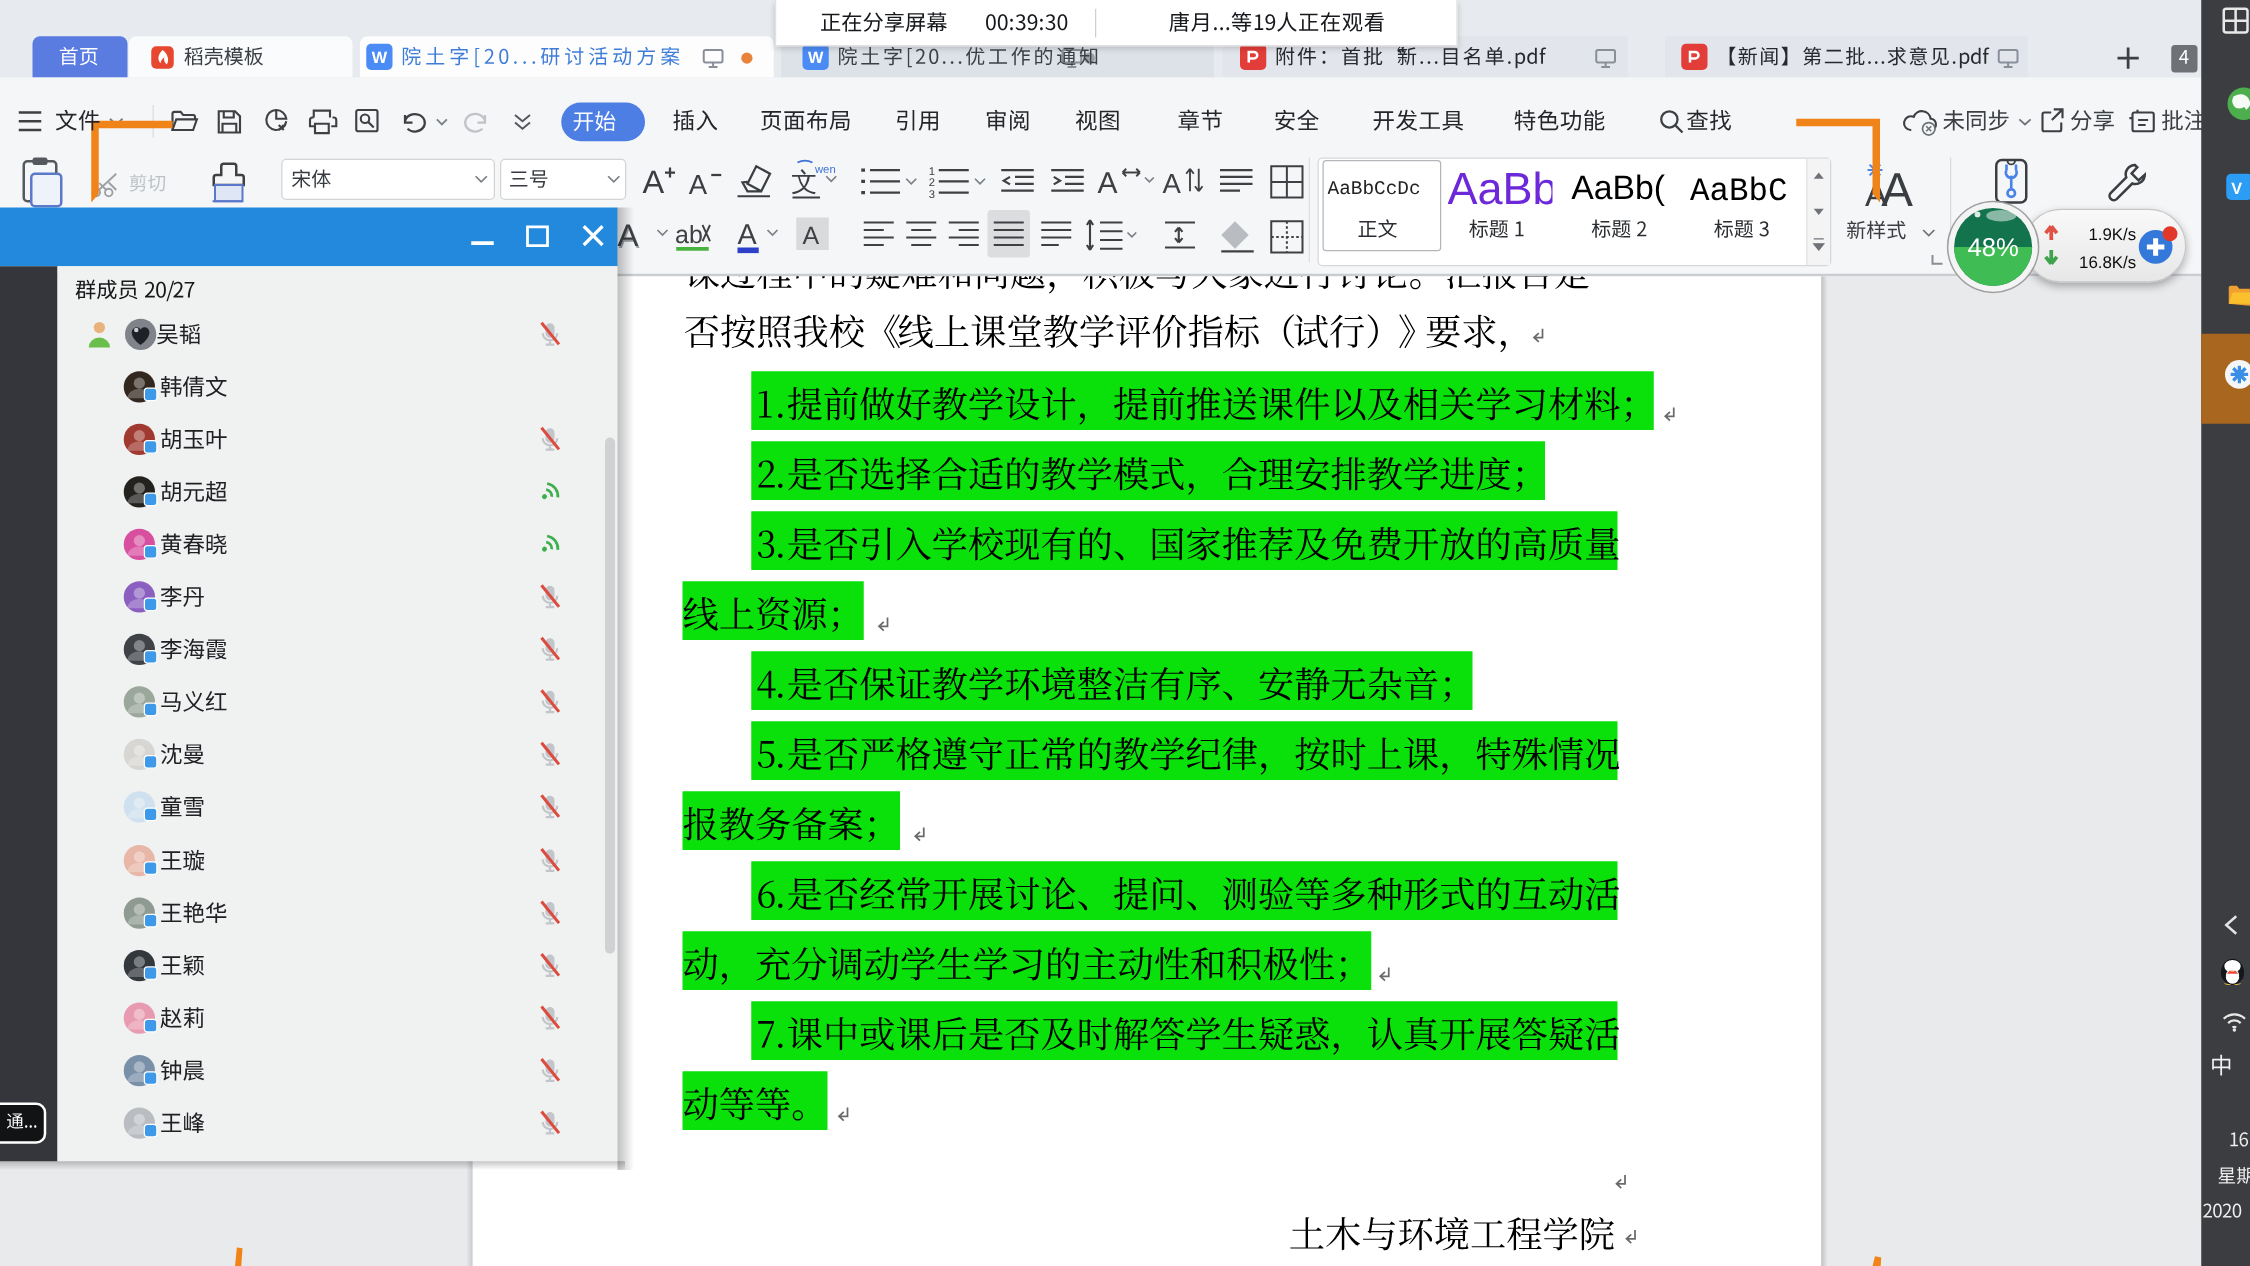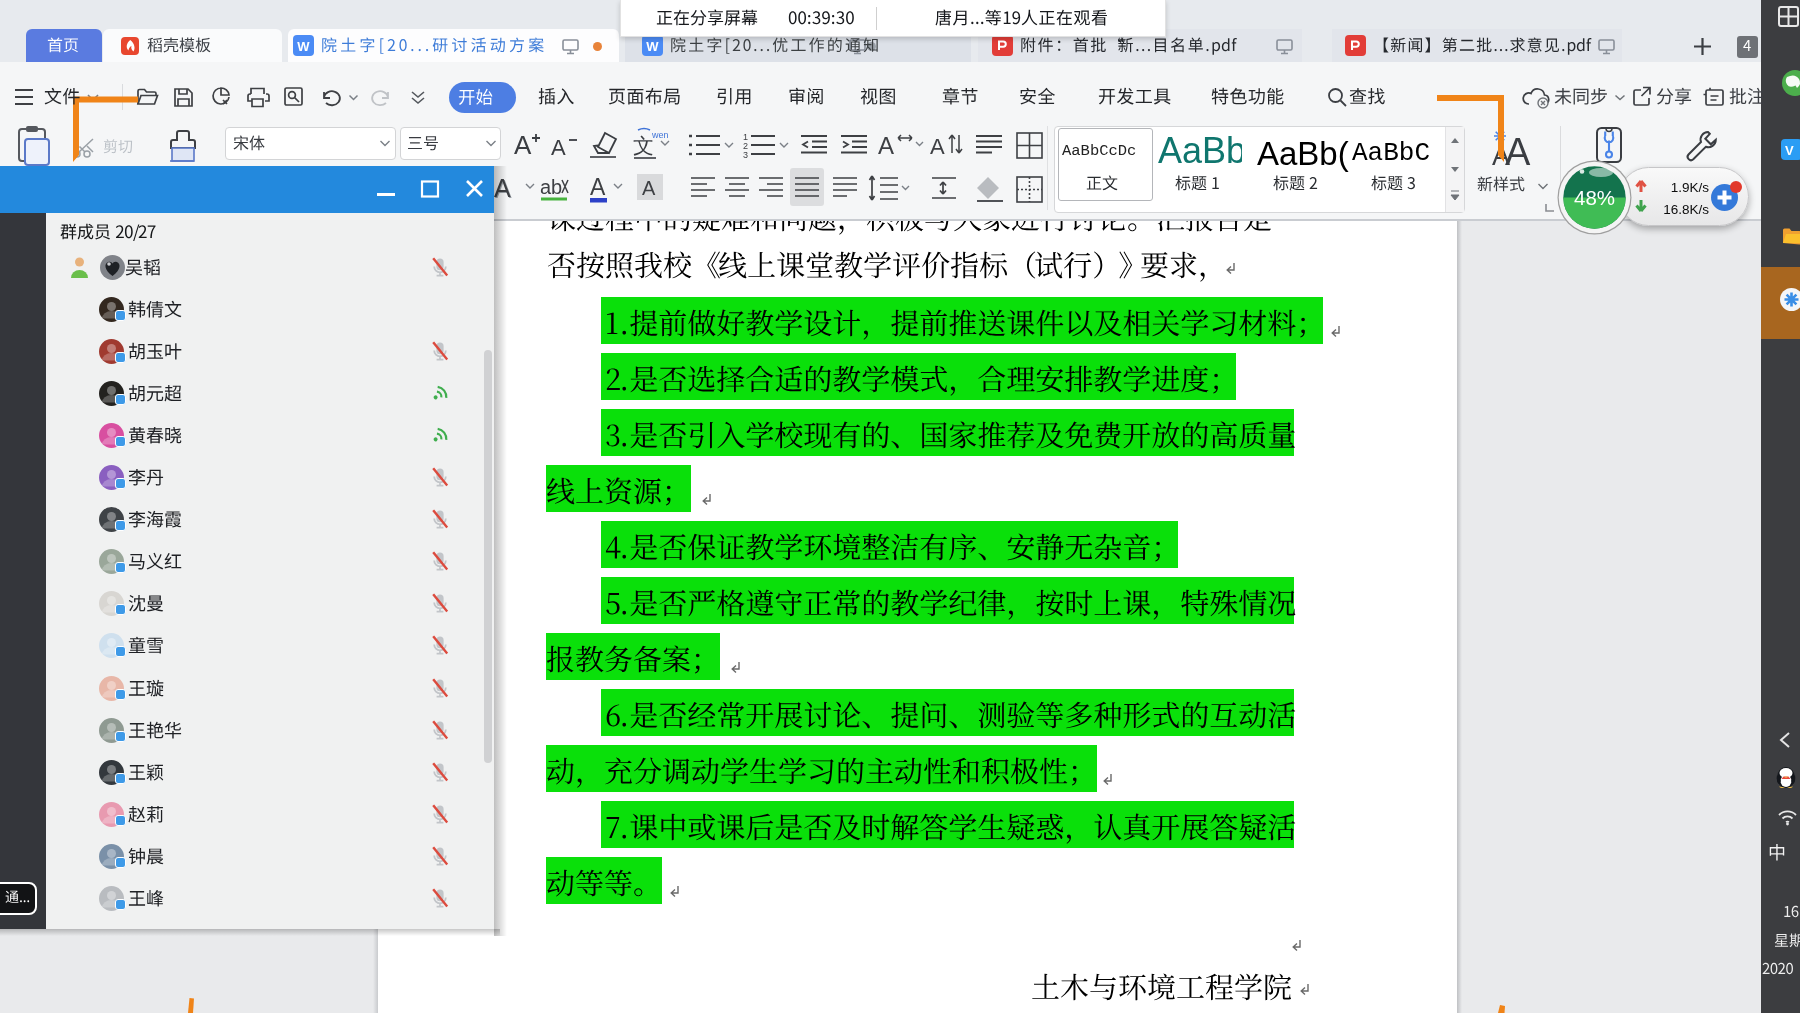--- a/index.html
+++ b/index.html
@@ -278,22 +278,22 @@
       <path d="M2 25 h26" stroke="#3e4044" stroke-width="1.8"></path>
     </svg>
 <svg class="ico" style="left:1015px;top:175px" width="30" height="28" stroke="#3e4044" stroke-width="1.6" fill="none">
       <rect x="2" y="2" width="25" height="25"></rect>
       <path d="M2 14.5 h25 M14.5 2 v25" stroke-dasharray="2 2"></path>
     </svg>
 
 <div class="abs" style="left:1054px;top:126px;width:411px;height:87px;background:#fff;border:1px solid #d6d7d9;border-radius:4px"></div>
 <div class="abs" style="left:1058px;top:128px;width:95px;height:73px;background:#fff;border:1px solid #b4b6ba;border-radius:3px"></div>
 <div class="abs" style="left:1062px;top:142px;width:89px;height:20px;font-size:15.5px;color:#222;font-family:Liberation Mono, monospace;white-space:nowrap;overflow:hidden">AaBbCcDc</div>
-<div class="abs" style="left:1158px;top:130px;width:84px;height:44px;font-size:36px;color:#0f766e;font-family:'Liberation Sans';white-space:nowrap;overflow:hidden">AaBb</div>
-<div class="abs" style="left:1257px;top:135px;width:92px;height:37px;font-size:33px;color:#000;font-family:'Liberation Sans';white-space:nowrap;overflow:hidden">AaBb(</div>
+<div class="abs" style="left:1158px;top:130px;width:84px;height:44px;font-size:36px;color:#6d28d9;font-family:'Liberation Sans';white-space:nowrap;overflow:hidden">AaBb</div>
+<div class="abs" style="left:1257px;top:135px;width:92px;height:37px;font-size:27px;color:#000;font-family:'Liberation Sans';white-space:nowrap;overflow:hidden">AaBb(</div>
 <div class="abs" style="left:1352px;top:138px;width:88px;height:34px;font-size:26px;color:#000;font-family:Liberation Mono, monospace;white-space:nowrap;overflow:hidden">AaBbC</div>
 <div class="abs" style="left:1445px;top:127px;width:19px;height:85px;background:#f4f4f5;border-left:1px solid #e2e2e4"></div>
 <svg class="ico" style="left:1449px;top:135px" width="12" height="78">
       <path d="M2 8 L6 3 L10 8z" fill="#6f7378"></path>
       <path d="M2 32 L6 37 L10 32z" fill="#6f7378"></path>
       <path d="M2 56 h8 M2 60 L6 65 L10 60z" fill="#6f7378" stroke="#6f7378" stroke-width="1"></path>
     </svg>
 <svg class="ico" style="left:1492px;top:124px" width="58" height="46">
       <text x="13" y="41" font-size="38" fill="#3a3d42" font-family="Liberation Sans">A</text>
       <text x="0" y="41" font-size="27" fill="#3a3d42" font-family="Liberation Sans">A</text>

